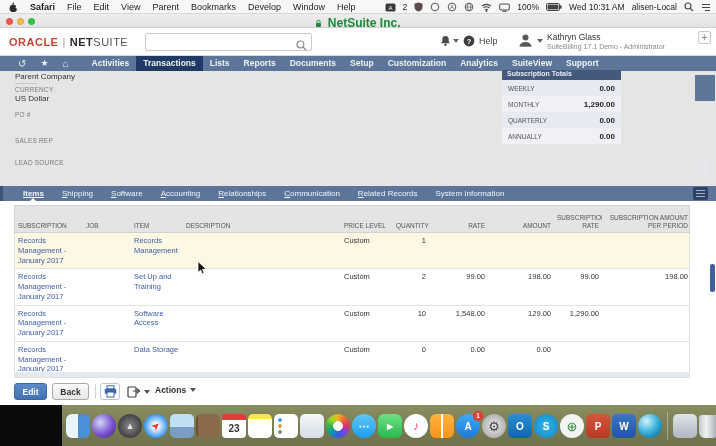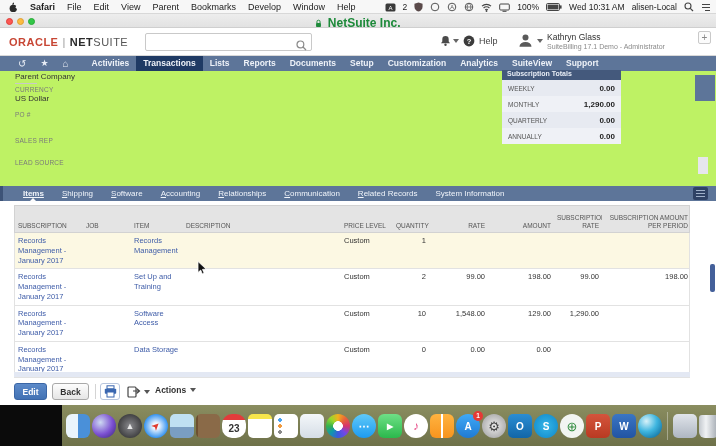--- a/index.html
+++ b/index.html
@@ -45,21 +45,21 @@
 
   
   .navbar{position:absolute;left:0;top:56px;width:716px;height:15px;background:#5d7599;display:flex;align-items:center;color:#eef2f8;}
   .nav-ico{font-size:10px;color:#e8edf5;margin-left:18px;line-height:15px;}
   .nav-ico.star{font-size:9px;}
   .nav-items{display:flex;align-items:stretch;height:15px;margin-left:16px;gap:0;}
   .nav-item{font-size:8.5px;font-weight:bold;line-height:15px;padding:0 7px;white-space:nowrap;color:#eef2f8;}
   .nav-item.active{background:#1f3a64;}
 
   
-  .content{position:absolute;left:0;top:71px;width:716px;height:115px;background:#bef264;}
+  .content{position:absolute;left:0;top:71px;width:716px;height:115px;background:#e5e5e5;}
   .parent-company{position:absolute;left:15px;top:1px;font-size:8px;color:#333;}
   .pc-line{position:absolute;left:15px;top:12px;width:22px;height:1px;background:#c9c9c9;}
   .fld{position:absolute;left:15px;}
   .fld .lab{font-size:6.5px;color:#7a7a7a;letter-spacing:0.2px;}
   .fld .val{font-size:8px;color:#333;margin-top:1px;}
   .totals{position:absolute;left:502px;top:-1px;width:119px;}
   .totals-hd{height:10px;background:#44597c;color:#e8edf5;font-size:7px;font-weight:bold;padding:0 5px;line-height:8px;overflow:hidden;}
   .totals-row{height:16px;display:flex;align-items:center;justify-content:space-between;padding:0 6px;}
   .totals-row.a{background:#e7eaf1;}
   .totals-row.b{background:#eff1f6;}
@@ -111,21 +111,21 @@
   .dock{position:absolute;left:66px;top:7px;display:flex;align-items:center;gap:2px;}
   .dicon{position:relative;width:24px;height:24px;display:flex;align-items:center;justify-content:center;font-size:10px;font-weight:bold;}
   .dsep{width:1px;height:28px;background:rgba(255,255,255,0.35);margin:0 3px;}
   .di-finder{background:linear-gradient(90deg,#eaf4fc 49%,#4a90d9 51%);border-radius:6px;}
   .di-siri{background:radial-gradient(circle at 35% 35%,#cdd9f2,#7b4fd1 55%,#35266e);border-radius:50%;}
   .di-launchpad{background:radial-gradient(#8a8a8e,#3c3c3e 75%);border-radius:50%;color:#e8e8e8;font-size:9px;}
   .di-safari{background:radial-gradient(#eef6ff 18%,#3693f0 70%);border-radius:50%;color:#e03b30;font-size:9px;}
   .di-safari span{transform:rotate(-45deg);display:block;}
   .di-preview{background:linear-gradient(180deg,#bfe0f2 55%,#7a9ec2 55%);border-radius:5px;}
   .di-contacts{background:linear-gradient(90deg,#6d4f30 8%,#8a6a48 8%);border-radius:5px;}
-  .di-calendar{background:linear-gradient(180deg,#e23b3b 24%,#fff 24%);border-radius:10px;color:#333;font-size:10px;}
+  .di-calendar{background:linear-gradient(180deg,#e23b3b 24%,#fff 24%);border-radius:4px;color:#333;font-size:10px;}
   .di-calendar span{margin-top:5px;}
   .di-notes{background:linear-gradient(180deg,#f7e64c 22%,#fff 22%);border-radius:5px;}
   .di-reminders{background:#fff;border-radius:5px;background-image:radial-gradient(circle 1.6px at 6px 6px,#4aa3f0 1.6px,transparent 2px),radial-gradient(circle 1.6px at 6px 12px,#f09a3e 1.6px,transparent 2px),radial-gradient(circle 1.6px at 6px 18px,#8a8a8a 1.6px,transparent 2px);}
   .di-image-capture{background:linear-gradient(180deg,#f4f7fa,#d5dde6);border-radius:5px;}
   .di-photos{background:radial-gradient(circle,#fff 27%,transparent 30%),conic-gradient(#f2b01e,#e8633a,#d6336c,#7048e8,#3b5bdb,#1098ad,#37b24d,#94d82d,#f2b01e);border-radius:50%;}
   .di-messages{background:linear-gradient(#5fc9f8,#1d9bf0);border-radius:50%;color:#fff;font-size:11px;}
   .di-facetime{background:linear-gradient(#6ee086,#2bb84c);border-radius:6px;color:#fff;font-size:8px;}
   .di-itunes{background:#fff;border-radius:50%;color:#e84f8a;font-size:12px;font-weight:normal;}
   .di-books{background:linear-gradient(90deg,transparent 47%,#fff 47%,#fff 53%,transparent 53%),linear-gradient(#ffb340,#f7941e);border-radius:6px;}
   .di-appstore{background:linear-gradient(#3fa9f5,#1f7ad4);border-radius:50%;color:#fff;}

